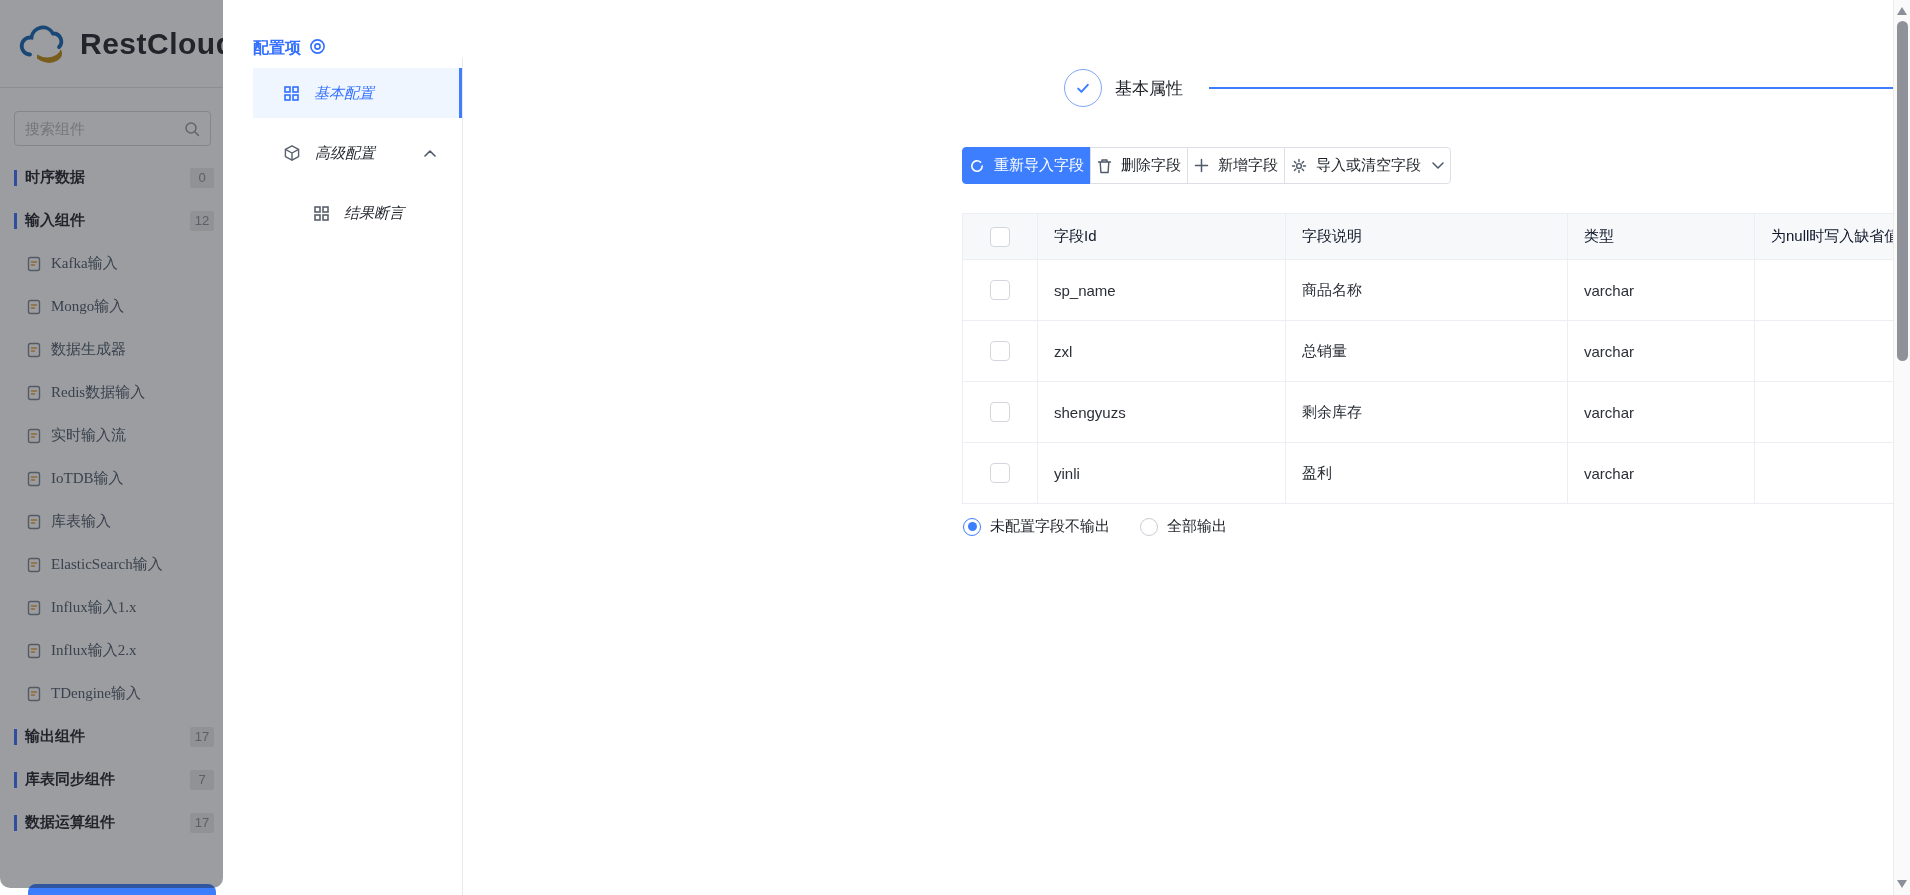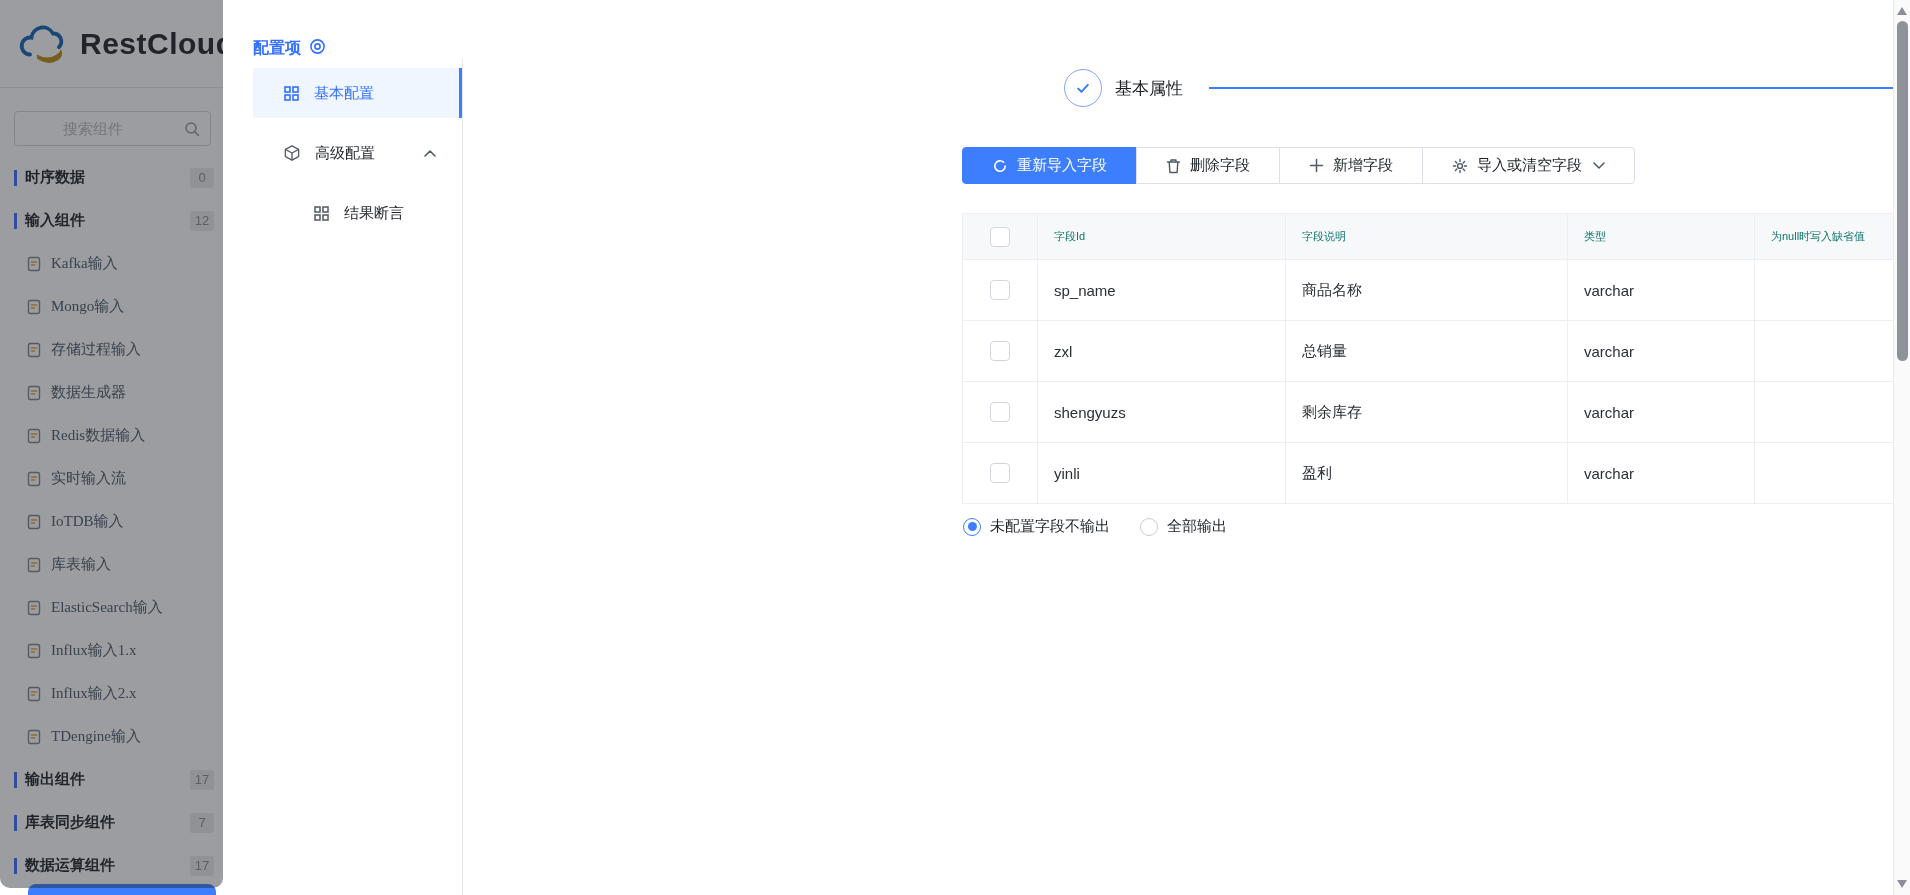--- a/index.html
+++ b/index.html
@@ -5,67 +5,67 @@
   * { margin:0; padding:0; box-sizing:border-box; }
   html,body { width:1910px; height:895px; }
   body { font-family:"Liberation Sans","DejaVu Sans",sans-serif; background:#fff; }
   #app { position:relative; width:1910px; height:895px; overflow:hidden; background:#fff; }
 
   
   .sidebar { position:absolute; left:0; top:0; width:223px; height:895px; background:#fff; overflow:hidden; }
   .logo-row { display:flex; align-items:center; gap:12px; height:88px; padding-left:16px; border-bottom:1px solid #E3E3E3; width:260px; }
   .logo-text { font-size:30px; font-weight:bold; color:#23242A; letter-spacing:.5px; white-space:nowrap; }
   .search-box { position:absolute; left:14px; top:111px; width:197px; height:35px; border:1px solid #D5D5D5; border-radius:4px; display:flex; align-items:center; padding:0 10px; background:#fff; }
-  .search-box input { border:none; outline:none; flex:1; font-size:15px; color:#333; background:transparent; min-width:0;margin-left:38px; }
+  .search-box input { border:none; outline:none; flex:1; font-size:15px; color:#333; background:transparent; min-width:0; }
   .search-box input::placeholder { color:#B9B9B9; }
   .nav { position:absolute; left:0; top:156px; width:223px; }
   .nav-section { height:43px; display:flex; align-items:center; padding:0 9px 0 14px; cursor:pointer; }
   .sec-bar { width:3px; height:16px; background:#3D6EFF; margin-right:8px; flex:none; }
   .sec-label { font-size:15px; font-weight:bold; color:#1F2329; flex:1; }
   .sec-count { min-width:24px; height:20px; background:#EBEBEB; color:#8A8F99; font-size:13px; display:flex; align-items:center; justify-content:center; border-radius:2px; padding:0 4px; }
   .nav-item { height:43px; display:flex; align-items:center; padding-left:25px; gap:8px; cursor:pointer; }
   .nav-item .label { font-size:15px; color:#4E5969;font-family:Liberation Serif, serif; }
   .bottom-pill { position:absolute; left:28px; bottom:0; width:188px; height:11px; background:#3D7EFF; border-radius:8px 8px 0 0; }
   .overlay { position:absolute; left:0; top:0; width:223px; height:888px; background:rgba(33,37,44,.45); border-radius:0 0 10px 10px; }
 
   
   .config-panel { position:absolute; left:223px; top:0; width:239px; height:895px; background:#fff; }
   .panel-divider { position:absolute; left:462px; top:58px; width:1px; height:837px; background:#E7E9EE; }
   .cp-title-row { position:absolute; left:30px; top:38px; display:flex; align-items:flex-start; gap:8px; }
   .cp-title { font-size:16px; font-weight:bold; color:#3370FF; }
   .cp-item { position:absolute; left:30px; width:209px; height:50px; display:flex; align-items:center; gap:14px; padding-left:30px; cursor:pointer; }
-  .cp-item .cp-label { font-size:15px; color:#1F2329; }
+  .cp-item .cp-label { font-size:15px; color:#1F2329;font-style:italic; }
   .cp-item.selected { background:#F0F6FF; }
   .cp-item.selected .cp-label { color:#3370FF; }
   .cp-item.selected::after { content:''; position:absolute; right:0; top:0; width:3px; height:100%; background:#3D7EFF; }
   .cp-chevron { margin-left:auto; margin-right:26px; display:flex; }
   .cp-item.child { padding-left:60px; }
 
   
   .main { position:absolute; left:463px; top:0; width:1430px; height:895px; background:#fff; }
 
   .stepper { position:absolute; left:601px; top:69px; width:1164px; display:flex; align-items:center; }
   .step-circle { width:38px; height:38px; border-radius:50%; flex:none; display:flex; align-items:center; justify-content:center; }
   .step-circle.done { border:1.5px solid #7FA6F8; background:#fff; }
   .step-label { margin:0 26px 0 13px; font-size:17px; color:#1F2329; font-weight:500; white-space:nowrap; }
   .step-line { flex:1; height:1.5px; background:#3D7EFF; margin-right:22px; }
 
   .toolbar { position:absolute; left:499px; top:147px; display:flex; }
-  .btn { height:37px; display:flex; align-items:center; gap:9px; padding:0 29px; font-size:15px; background:#fff; border:1px solid #DCDFE6; color:#1F2329; cursor:pointer; white-space:nowrap; }
+  .btn { height:37px; display:flex; align-items:center; gap:9px; padding:0 6px; font-size:15px; background:#fff; border:1px solid #DCDFE6; color:#1F2329; cursor:pointer; white-space:nowrap; }
   .btn + .btn { margin-left:-1px; }
   .btn.primary { background:#3D7EFF; border-color:#3D7EFF; color:#fff; border-radius:4px 0 0 4px; }
   .btn:last-child { border-radius:0 4px 4px 0; }
 
   .table { position:absolute; left:499px; top:213px; width:1363px; border:1px solid #ECEEF3; border-bottom:none; }
   .thead, .trow { display:grid; grid-template-columns:75px 248px 282px 187px 245px 249px 76px; }
   .thead { background:#F7F8FA; height:46px; }
   .trow { height:61px; background:#fff; }
   .th, .td { display:flex; align-items:center; padding-left:16px; border-right:1px solid #ECEEF3; border-bottom:1px solid #ECEEF3; min-width:0; }
   .th:last-child, .td:last-child { border-right:none; }
-  .th { font-size:11px; color:#0f766e; }
+  .th { font-size:15px; color:#0f172a; }
   .td { font-size:15px; color:#2B2F36; }
   .td-check, .th-check { justify-content:center; padding-left:0; }
   .checkbox { width:20px; height:20px; border:1px solid #D3D6DD; border-radius:4px; background:#fff; cursor:pointer; }
 
   .output-options { position:absolute; left:500px; top:517px; display:flex; align-items:center; gap:30px; }
   .radio-opt { display:flex; align-items:center; gap:9px; cursor:pointer; }
   .radio { width:18px; height:18px; border-radius:50%; border:1px solid #C9CDD4; background:#fff; position:relative; flex:none; }
   .radio-opt.checked .radio { border:1.5px solid #3D7EFF; }
   .radio-opt.checked .radio::after { content:''; position:absolute; inset:3.5px; background:#3D7EFF; border-radius:50%; }
   .radio-label { font-size:15px; color:#1F2329; font-weight:500; }
@@ -127,29 +127,20 @@
   <div class="nav-item">
     <span style="display:flex;">
       <svg width="18" height="18" viewBox="0 0 18 18">
               <rect x="3.5" y="2.5" width="11" height="13" rx="2" fill="none" stroke="#7D8592" stroke-width="1.4"></rect>
               <path d="M6.5 7h5M6.5 10h3" stroke="#E8A33D" stroke-width="1.5" stroke-linecap="round"></path>
             </svg>
     </span>
     <span class="label">Mongo输入</span>
   </div>
 
-  <div class="nav-item">
-    <span style="display:flex;">
-      <svg width="18" height="18" viewBox="0 0 18 18">
-              <rect x="3.5" y="2.5" width="11" height="13" rx="2" fill="none" stroke="#7D8592" stroke-width="1.4"></rect>
-              <path d="M6.5 7h5M6.5 10h3" stroke="#E8A33D" stroke-width="1.5" stroke-linecap="round"></path>
-            </svg>
-    </span>
-    <span class="label">存储过程输入</span>
-  </div>
 
   <div class="nav-item">
     <span style="display:flex;">
       <svg width="18" height="18" viewBox="0 0 18 18">
               <rect x="3.5" y="2.5" width="11" height="13" rx="2" fill="none" stroke="#7D8592" stroke-width="1.4"></rect>
               <path d="M6.5 7h5M6.5 10h3" stroke="#E8A33D" stroke-width="1.5" stroke-linecap="round"></path>
             </svg>
     </span>
     <span class="label">数据生成器</span>
   </div>

